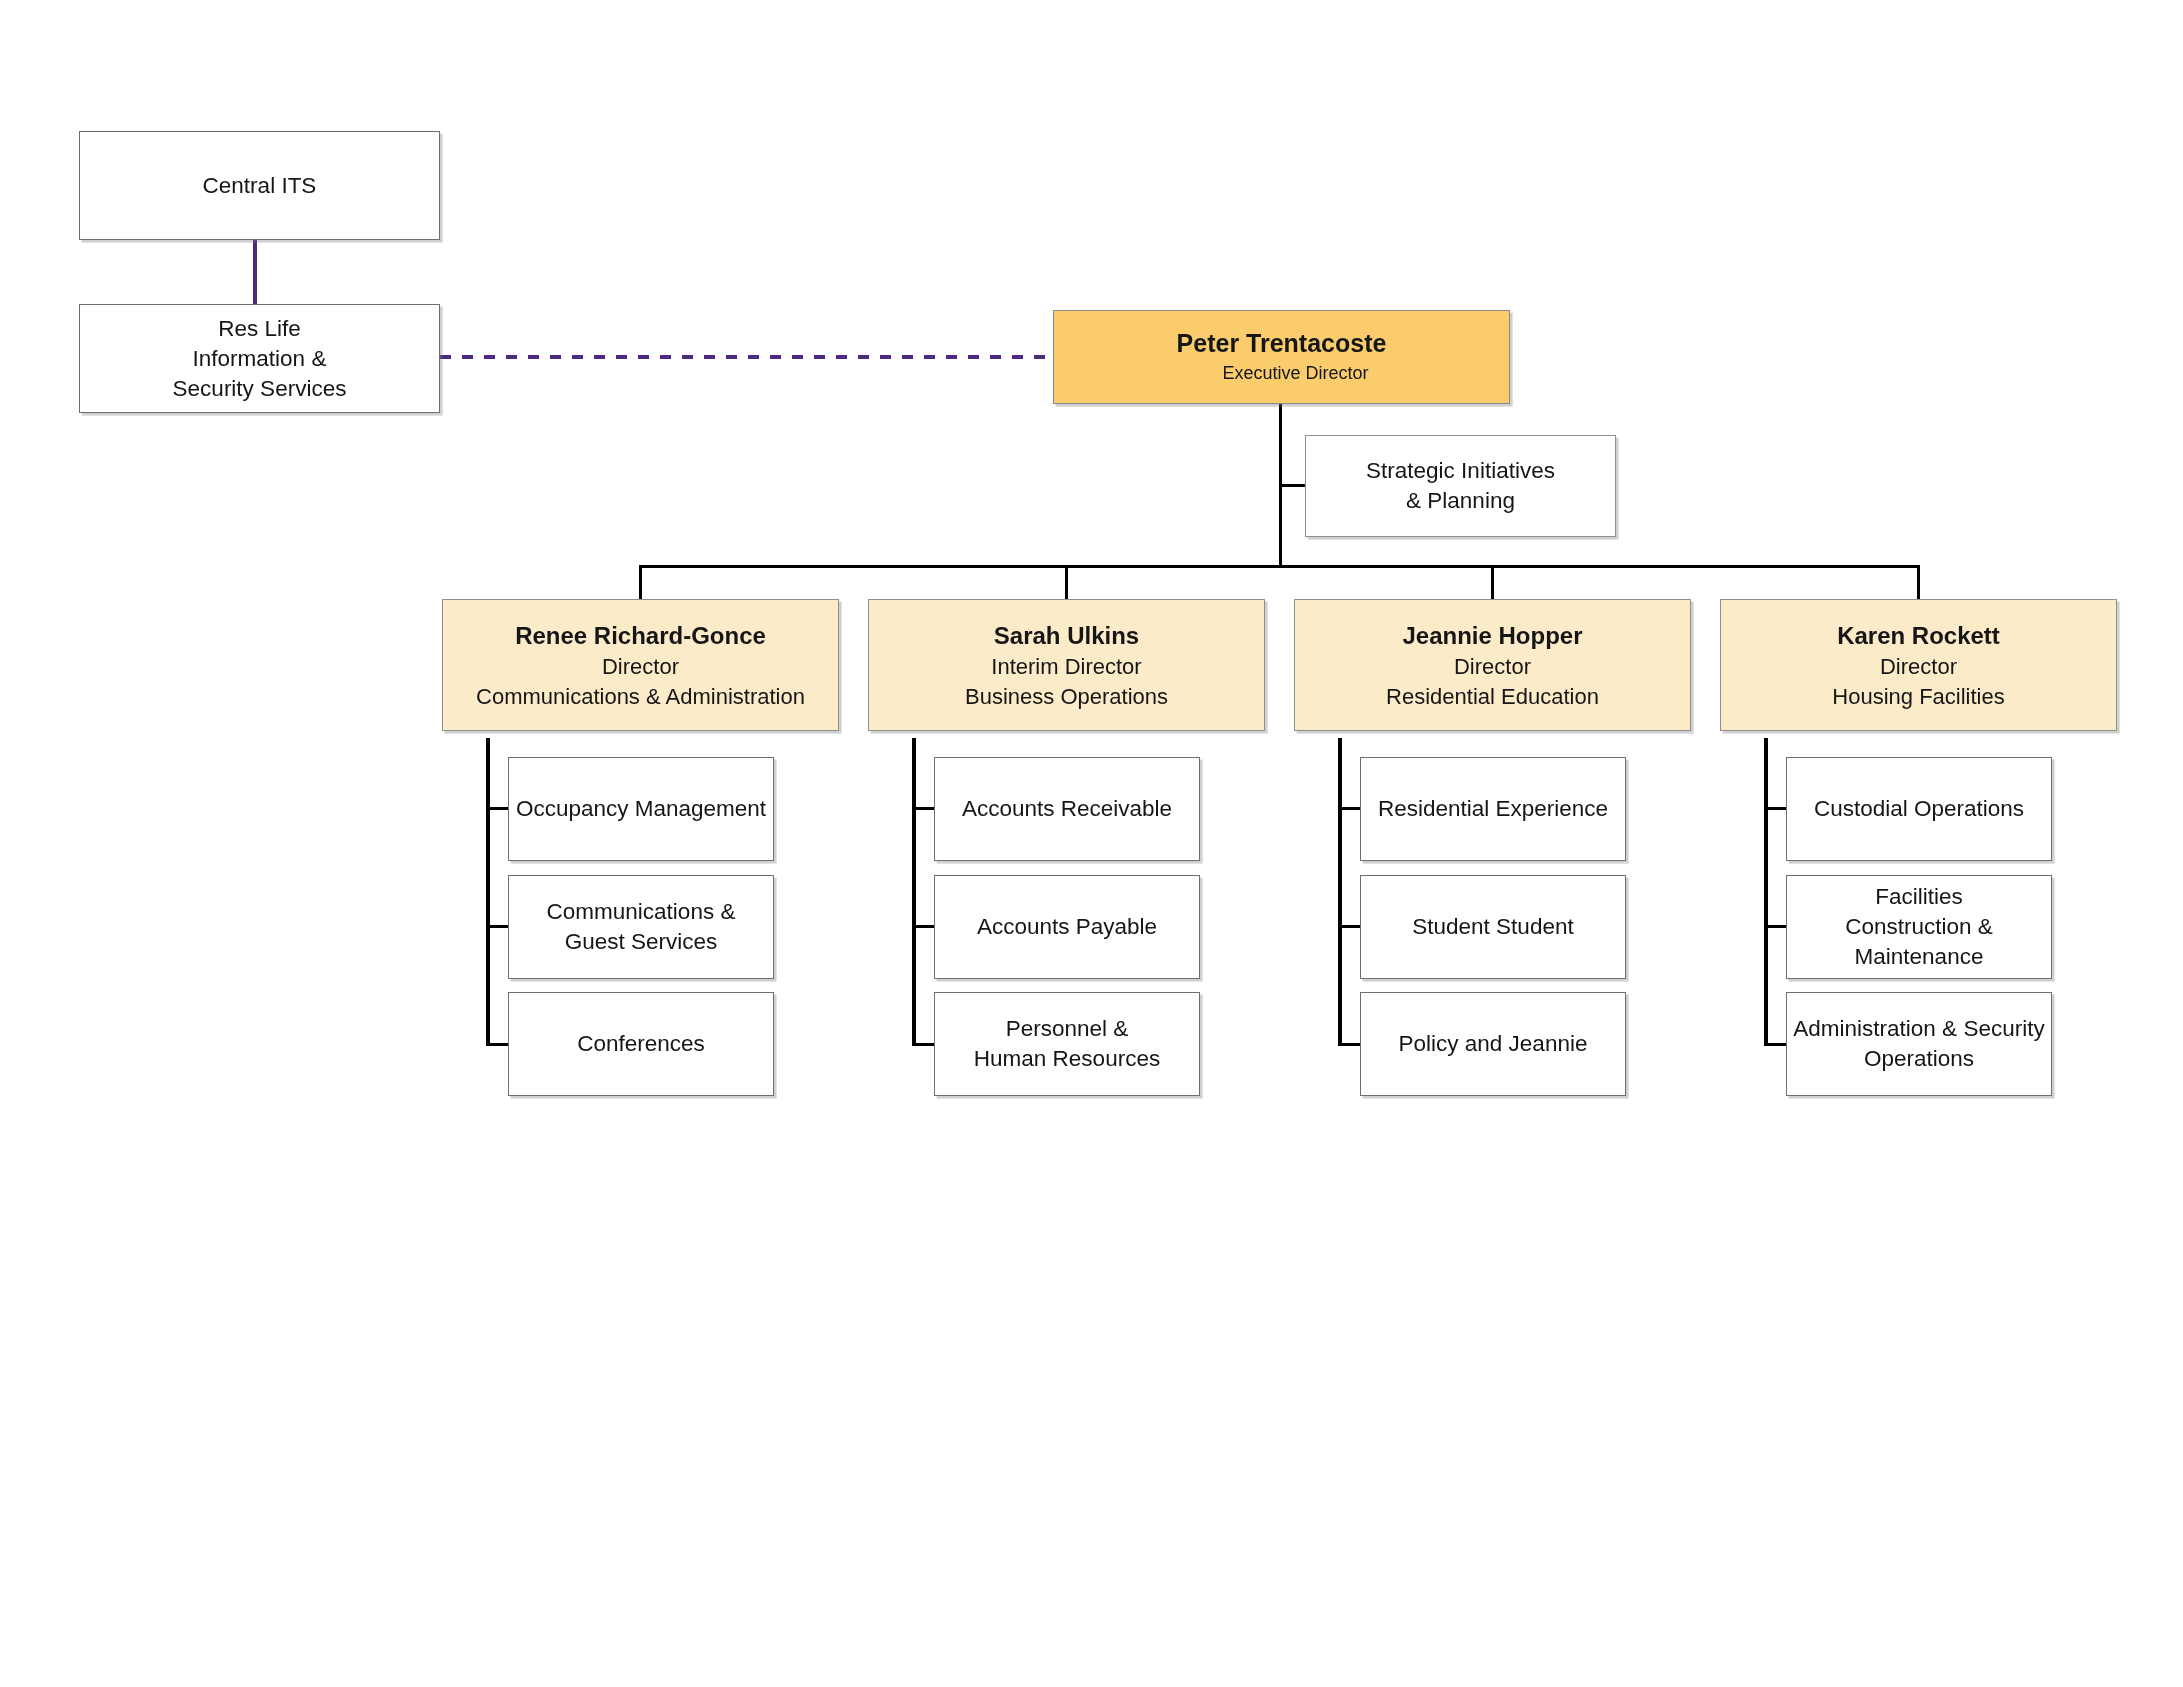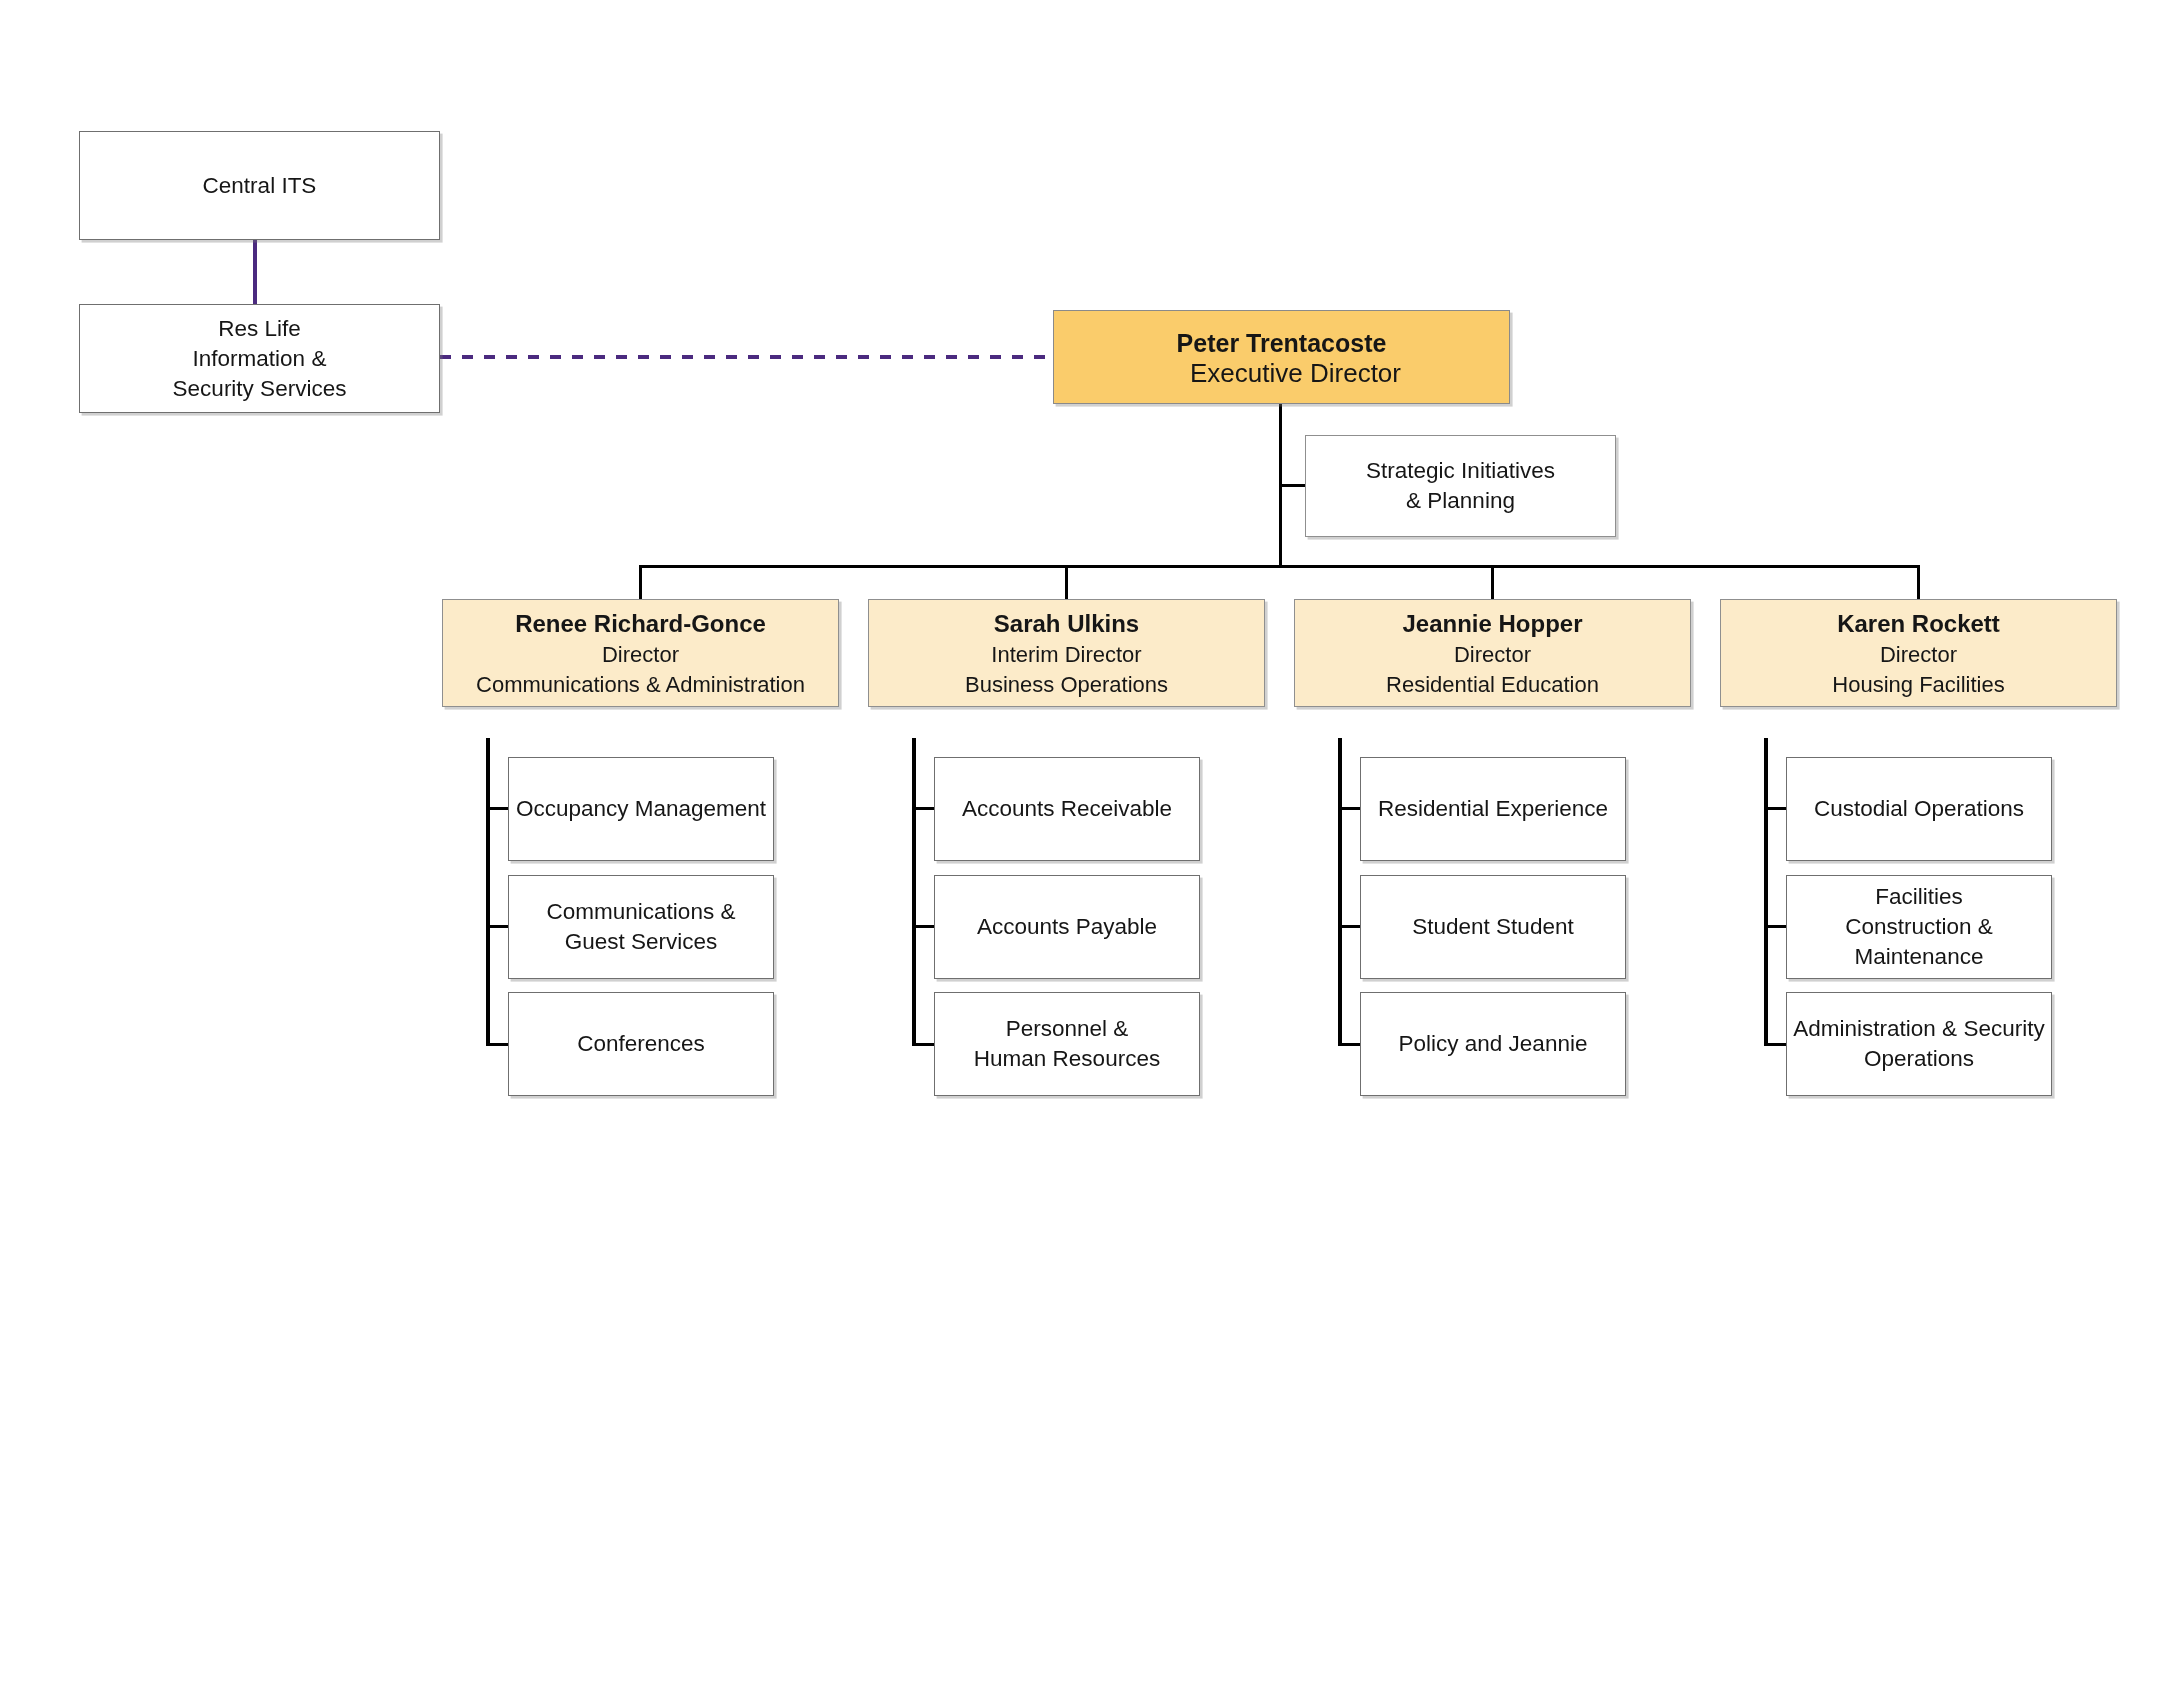--- a/index.html
+++ b/index.html
@@ -17,23 +17,23 @@
     text-align:center;background:#ffffff;
     border:1.3px solid #6f6f6f;
     box-shadow:2.6px 2.6px 0 rgba(120,120,120,0.35);
     font-size:22.5px;line-height:30px;
   }
   .multiline{white-space:pre-line;}
   .b-central{left:79px;top:131px;width:361px;height:109px;}
   .b-reslife{left:79px;top:304px;width:361px;height:109px;}
   .b-peter{left:1053px;top:310px;width:457px;height:94px;background:#FACC6B;border-color:#8a8a8a;}
   .b-peter .name{font-size:25px;font-weight:bold;line-height:32px;}
-  .b-peter .title{font-size:26px;line-height:28px;margin-left:28px;}
+  .b-peter .title{font-size:18px;line-height:28px;margin-left:28px;}
   .b-strategic{left:1305px;top:435px;width:311px;height:102px;border-color:#8f8f8f;}
-  .b-dir{top:599px;width:397px;height:108px;background:#FCEBC9;border-color:#8f8f8f;}
+  .b-dir{top:599px;width:397px;height:132px;background:#FCEBC9;border-color:#8f8f8f;}
   .b-dir .name{font-size:24px;font-weight:bold;line-height:33px;}
   .b-dir .title,.b-dir .dept{font-size:22px;line-height:30px;}
   .c1{left:442px;} .c2{left:868px;} .c3{left:1294px;} .c4{left:1720px;}
   .b-rep{width:266px;height:104px;}
   .b-rep.c1{left:508px;} .b-rep.c2{left:934px;} .b-rep.c3{left:1360px;} .b-rep.c4{left:1786px;}
   .r1{top:757px;} .r2{top:875px;} .r3{top:992px;}
   .line{position:absolute;background:#000000;}
   .purple-v{left:253px;top:240px;width:4px;height:64px;background:#4B2A7F;}
   .purple-dash{
     left:440px;top:355px;width:613px;height:4px;background:transparent;

